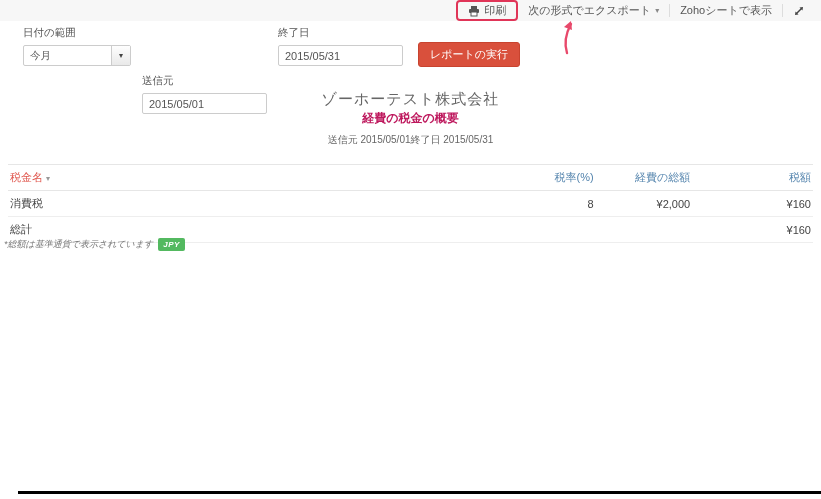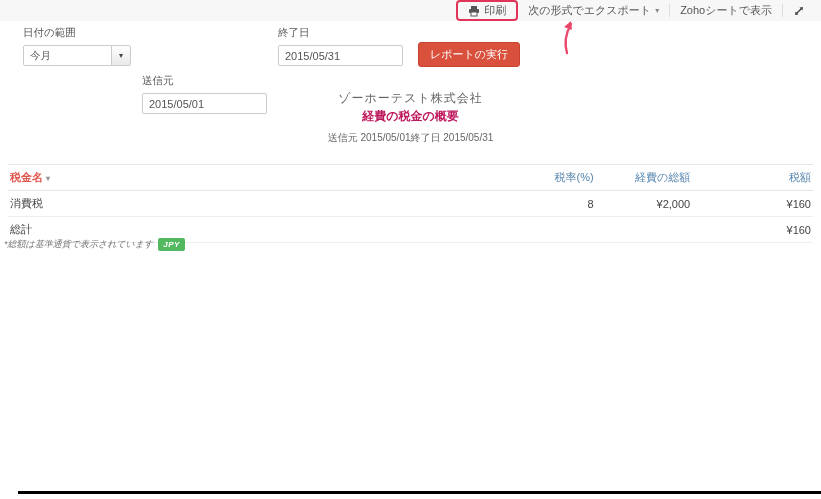--- a/index.html
+++ b/index.html
@@ -61,37 +61,37 @@
   .g-to        { left: 278px; width: 125px; }
   .run-btn {
     position: absolute; left: 418px; top: 16px;
     background: #d9503c; border: 1px solid #c8432f; border-radius: 3px;
     color: #fff; font-size: 11px; padding: 4px 11px; cursor: pointer;
     font-family: "Liberation Sans", sans-serif;
   }
 
   
   .report-head { position: absolute; top: 90px; left: 0; right: 0; text-align: center; }
-  .company   { font-size: 12px; color: #666; letter-spacing: 1px; }
+  .company   { font-size: 15px; color: #666; letter-spacing: 1px; }
   .rpt-title { font-size: 12px; color: #be185d; margin-top: 1px; font-weight: bold; }
   .rpt-dates { font-size: 10px; color: #666; margin-top: 6px; }
 
   
   .tax-table {
     position: absolute; top: 164px; left: 8px; width: 805px;
     border-collapse: collapse; font-size: 11px;
   }
   .tax-table th, .tax-table td { padding: 5px 2px; height: 19px; }
   .tax-table thead tr { border-top: 1px solid #e6e6e6; border-bottom: 1px solid #e6e6e6; }
   .tax-table tbody tr { border-bottom: 1px solid #eeeeee; }
   .col-name   { width: 50%; text-align: left; }
   .col-rate   { width: 23%; text-align: right; }
   .col-total  { width: 12%; text-align: right; }
   .col-amount { width: 15%; text-align: right; }
-  th.col-name  { color: #e0584f; font-weight: bold; }
+  th.col-name  { color: #e0584f; font-weight: normal; }
   th.col-rate, th.col-total, th.col-amount { color: #5585ae; font-weight: normal; }
   td { color: #444; }
   .sort-caret { font-size: 8px; color: #999; margin-left: 3px; }
 
   
   .footnote {
     position: absolute; top: 238px; left: 4px;
     display: flex; align-items: center; gap: 5px;
     font-size: 9px; color: #777; font-style: italic;
   }

